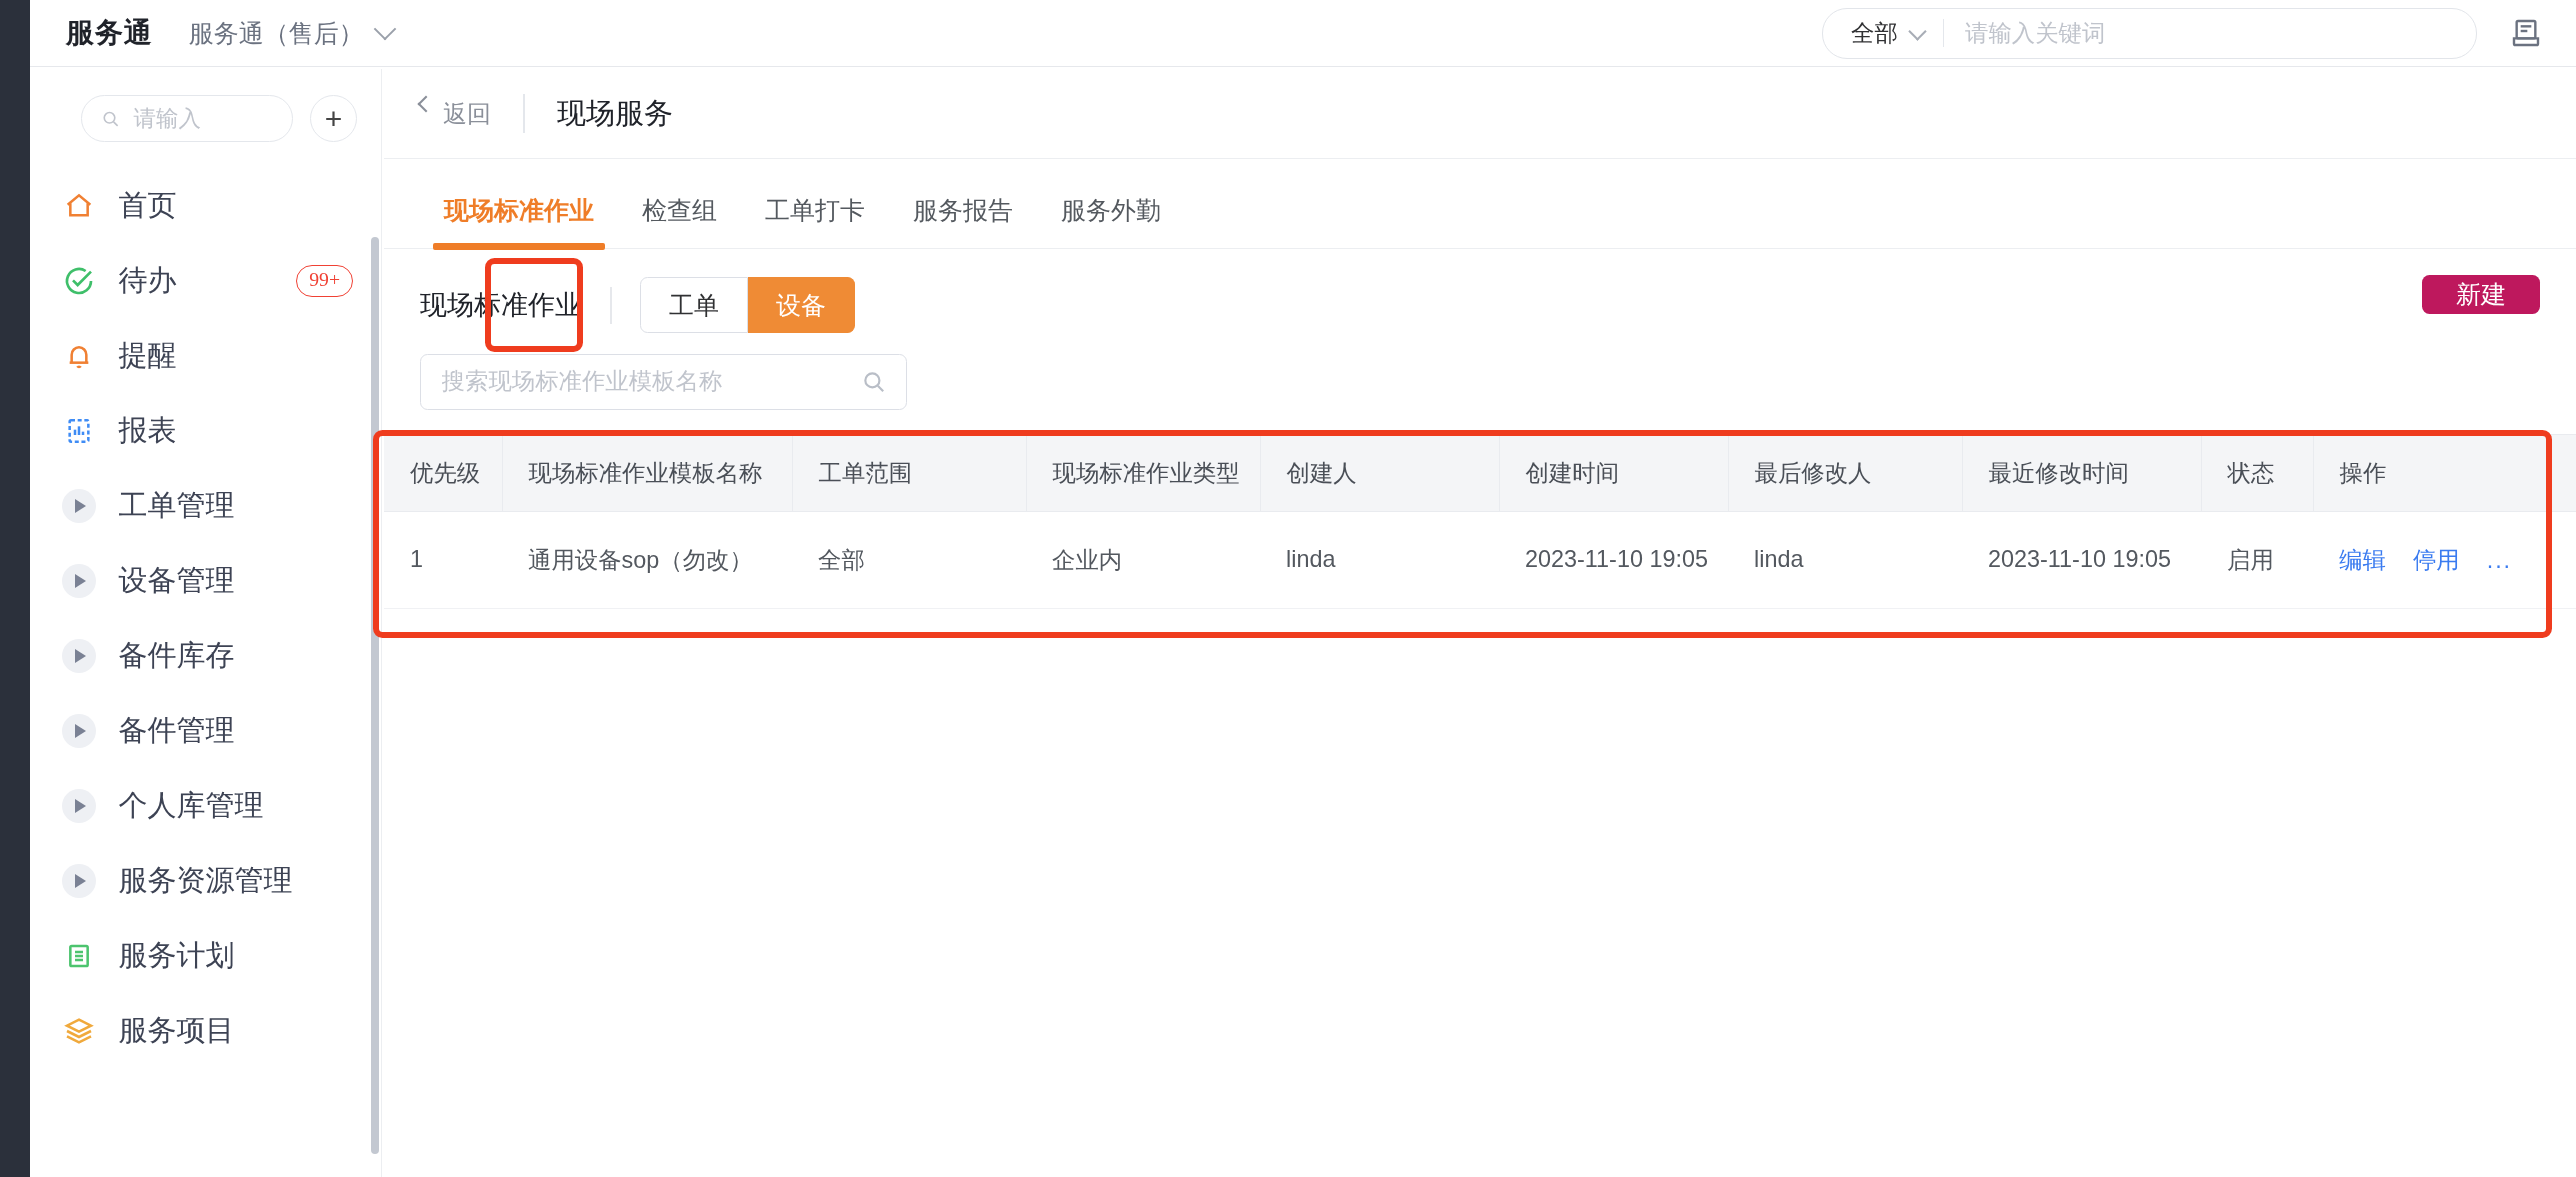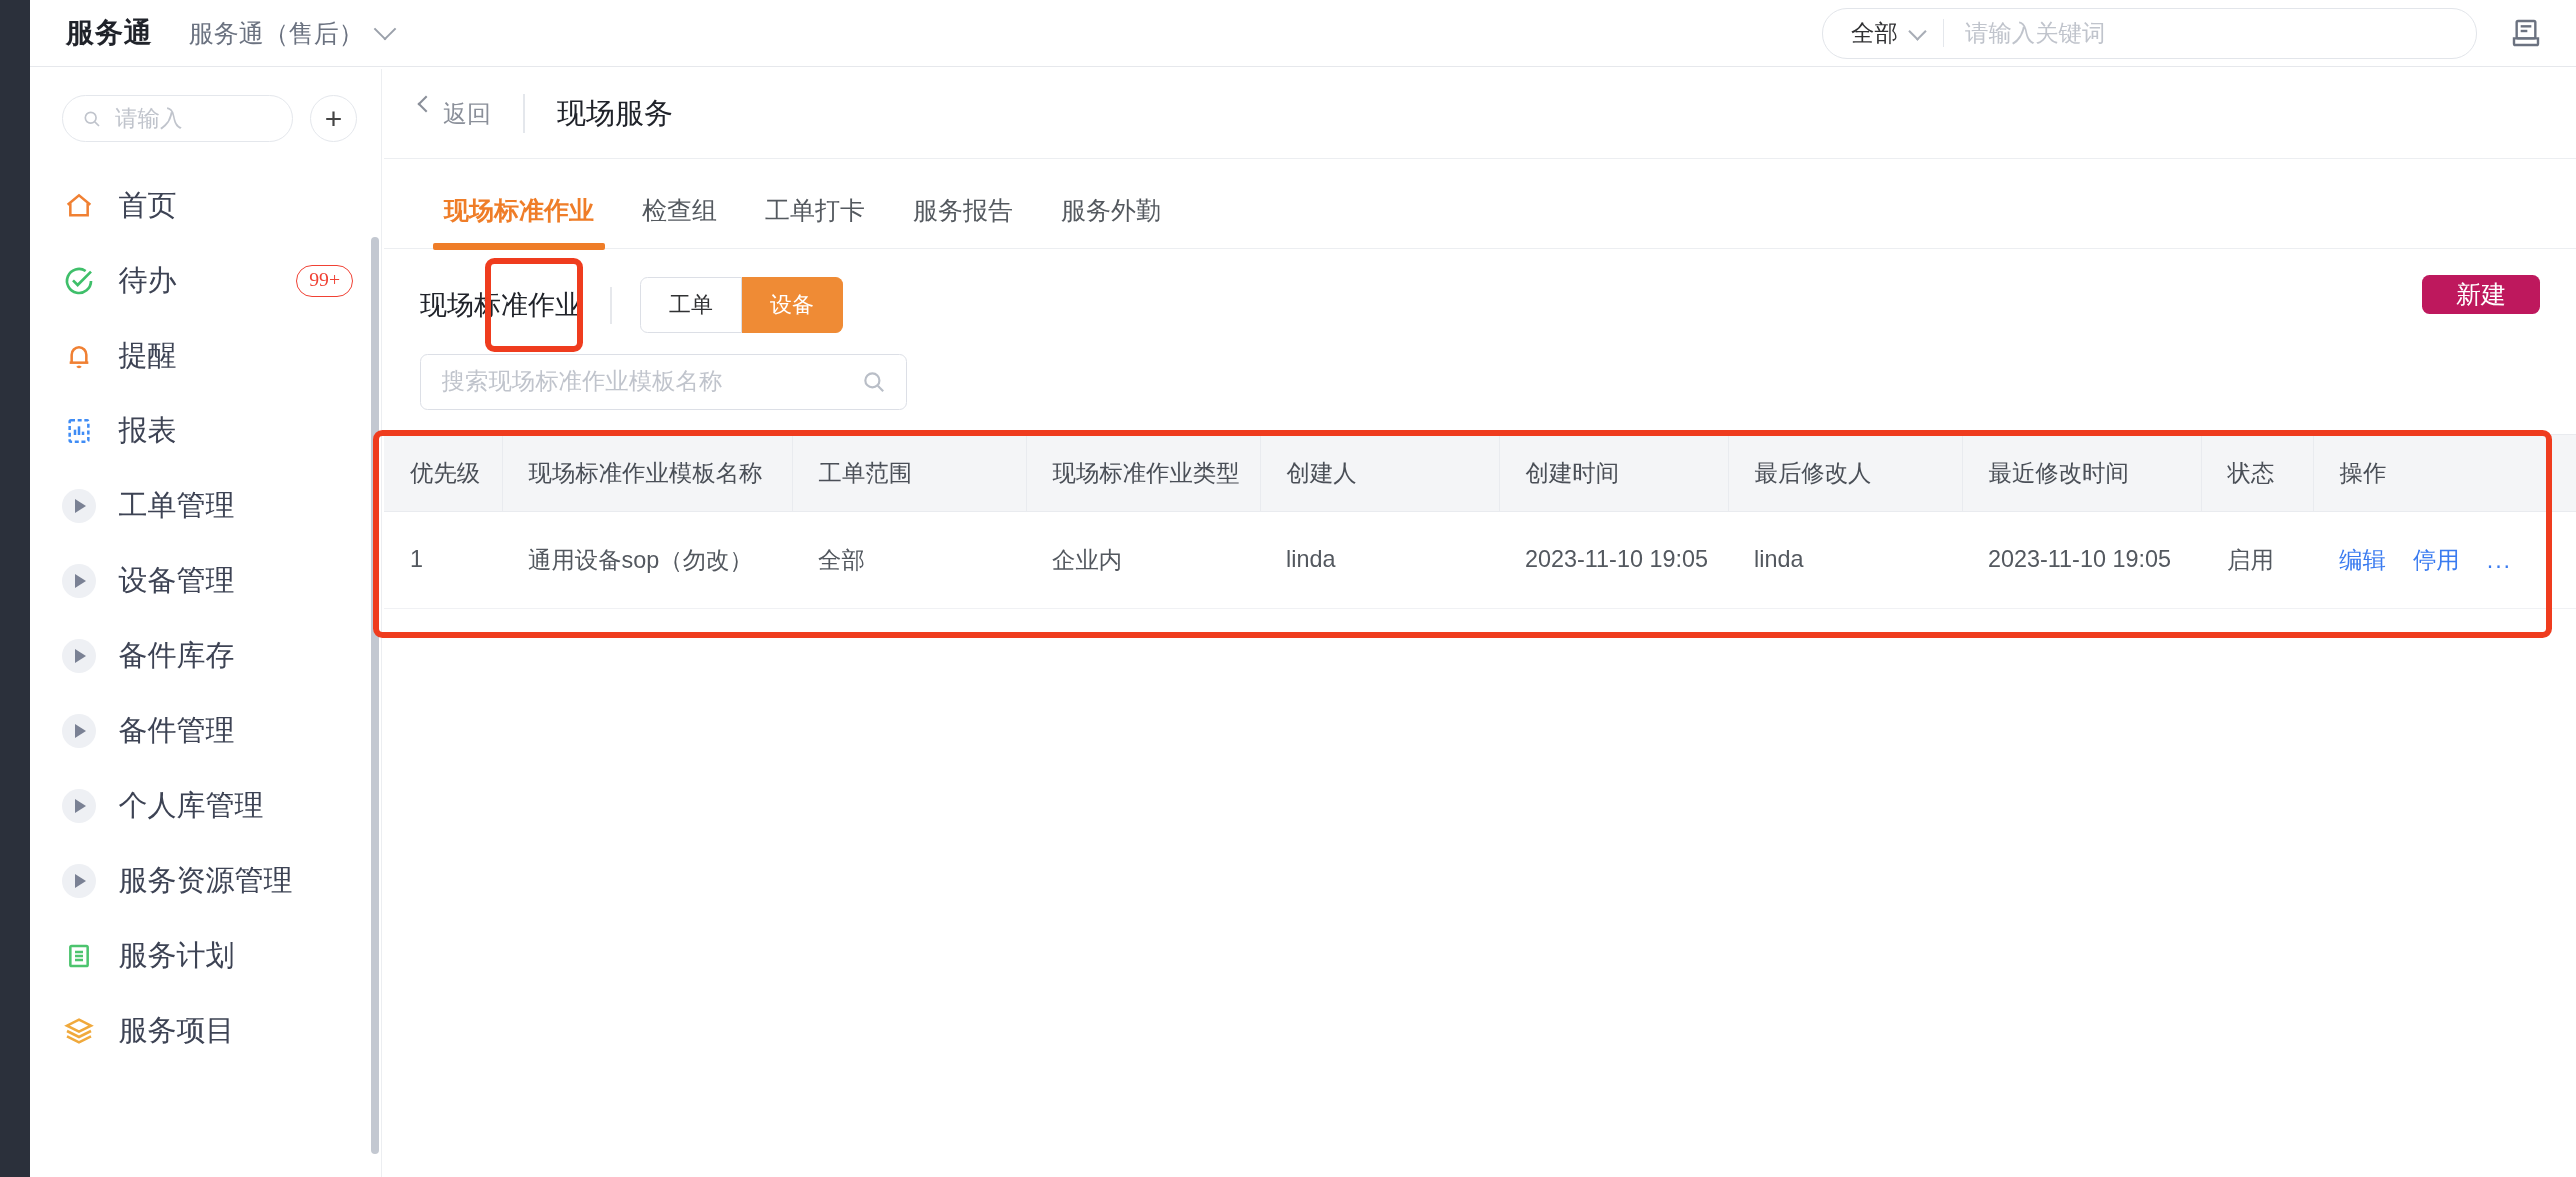--- a/index.html
+++ b/index.html
@@ -67,20 +67,21 @@
 
   
   .sidebar {
     position: absolute; left: 30px; top: 69px; width: 352px; height: 1108px;
     background: #ffffff; border-right: 1.9px solid #eceef1;
     overflow: hidden;
   }
   .side-search-row {
     display: flex; align-items: center; gap: 17px;
     padding: 26px 24px 20.6px 32px;
+    margin-left: 19px;
   }
   .side-search {
     flex: 1; height: 47px; border: 1.9px solid #e4e7ec; border-radius: 23.4px;
     display: flex; align-items: center; gap: 13px; padding: 0 19px;
   }
   .side-search input {
     border: none; outline: none; background: transparent; width: 100%;
     font-size: 22.5px; color: #303133;
     font-family: "Liberation Sans", "DejaVu Sans", sans-serif;
   }
@@ -154,21 +155,21 @@
 
   .toolrow {
     display: flex; align-items: center; padding: 28px 36px 0 36px; position: relative;
   }
   .tool-title { font-size: 27px; color: #20232a; white-space: nowrap; }
   .tool-sep { width: 1.9px; height: 37px; background: #e6e8ec; margin: 0 28px; }
   .segbtns { display: flex; }
   .seg {
     min-width: 94px; height: 56px; border: 1.9px solid #dcdfe6;
     display: flex; align-items: center; justify-content: center;
-    font-size: 22px; color: #303133; padding: 0 28px; background: #fff;
+    font-size: 25px; color: #303133; padding: 0 28px; background: #fff;
   }
   .seg:first-child { border-radius: 7.5px 0 0 7.5px; }
   .seg:last-child { border-radius: 0 7.5px 7.5px 0; border-left: none; }
   .seg.active {
     background: #ef8b35; color: #fff; border-color: #ef8b35;
   }
   .newbtn {
     position: absolute; right: 36px; top: 26px;
     background: #be185d; color: #fff; border: none; border-radius: 7.5px;
     font-size: 25px; padding: 3px 34px; cursor: pointer;

